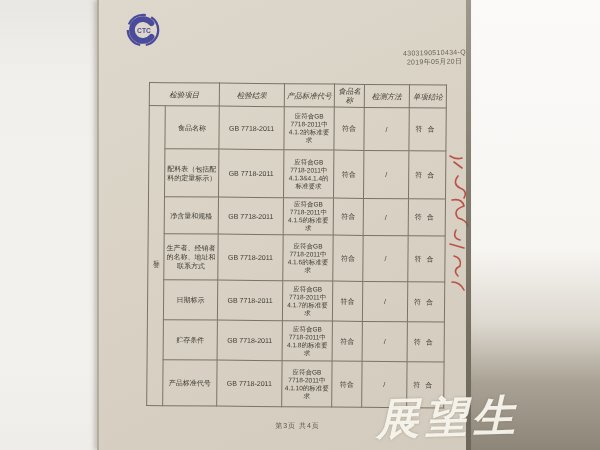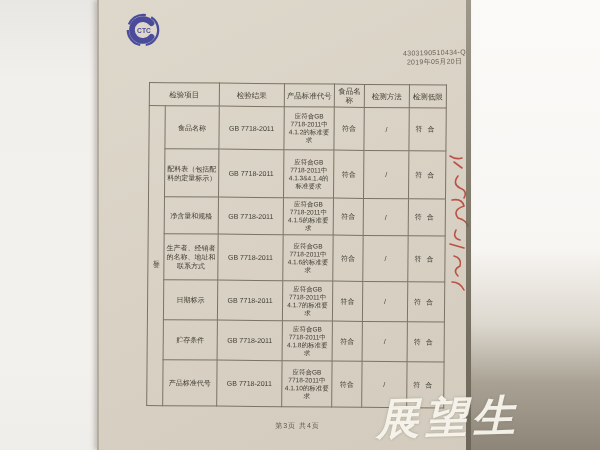--- a/index.html
+++ b/index.html
@@ -49,21 +49,21 @@
     position:absolute;left:50px;top:82px;width:297px;
     border-collapse:collapse;table-layout:fixed;
     transform:rotate(.5deg);transform-origin:top left;
     color:#3e3a31;
   }
   table.report td,table.report th{
     border:1px solid #7b7466;
     padding:1px 2px;vertical-align:middle;text-align:center;
     font-weight:normal;overflow:hidden;
   }
-  th{font-size:7.5px;line-height:9px;color:#464136;}
+  th{font-size:7.5px;line-height:9px;color:#464136;font-style:italic;}
   td.item{font-size:7px;line-height:9px;text-align:center;}
   td.method{font-size:7px;white-space:nowrap;}
   td.standard{font-size:6.5px;line-height:8px;}
   td.result,td.limit{font-size:7px;}
   td.concl{font-size:7px;letter-spacing:5px;padding-left:5px;}
   td.cat{
     font-size:6.5px;color:#6a6457;padding:0;
   }
   td.cat span{writing-mode:vertical-rl;letter-spacing:2px;}
 
@@ -121,21 +121,21 @@
           <col style="width:45px">
         <col style="width:37px">
       </colgroup>
       <tbody>
       <tr style="height:23px">
         <th colspan="2">检验项目</th>
         <th>检验结果</th>
         <th>产品标准代号</th>
         <th>食品名称</th>
         <th>检测方法</th>
-        <th>检测低限</th>
+        <th>单项结论</th>
       </tr>
       <tr style="height:43px">
         <td class="cat" rowspan="7"><span>标签</span></td>
         <td class="item">食品名称</td>
         <td class="method">GB 7718-2011</td>
         <td class="standard">应符合GB 7718-2011中4.1.2的标准要求</td>
         <td class="result">符合</td>
         <td class="limit">/</td>
         <td class="concl">符合</td>
       </tr>

